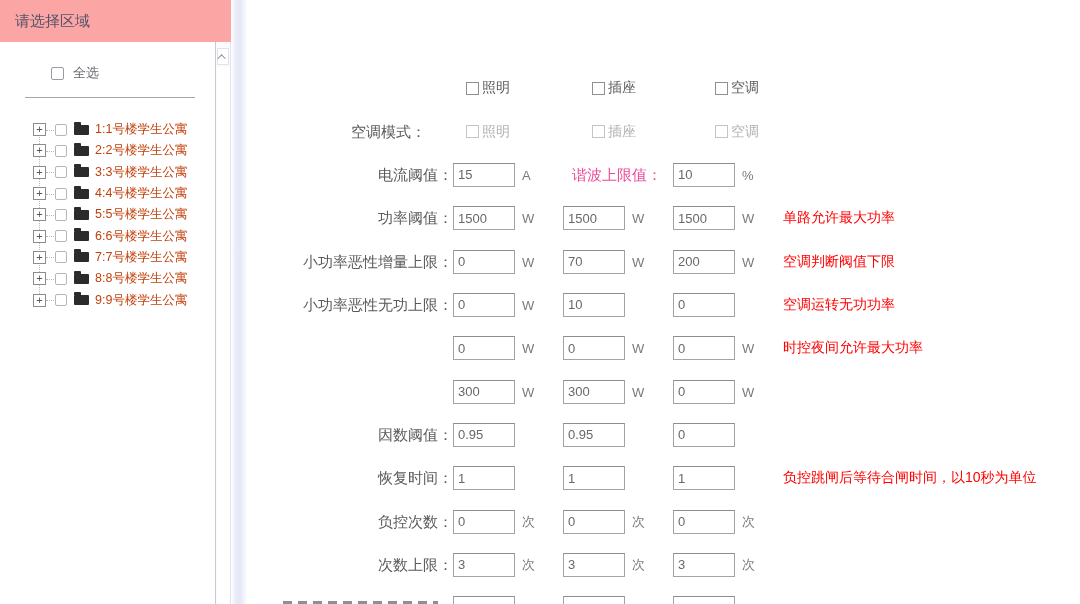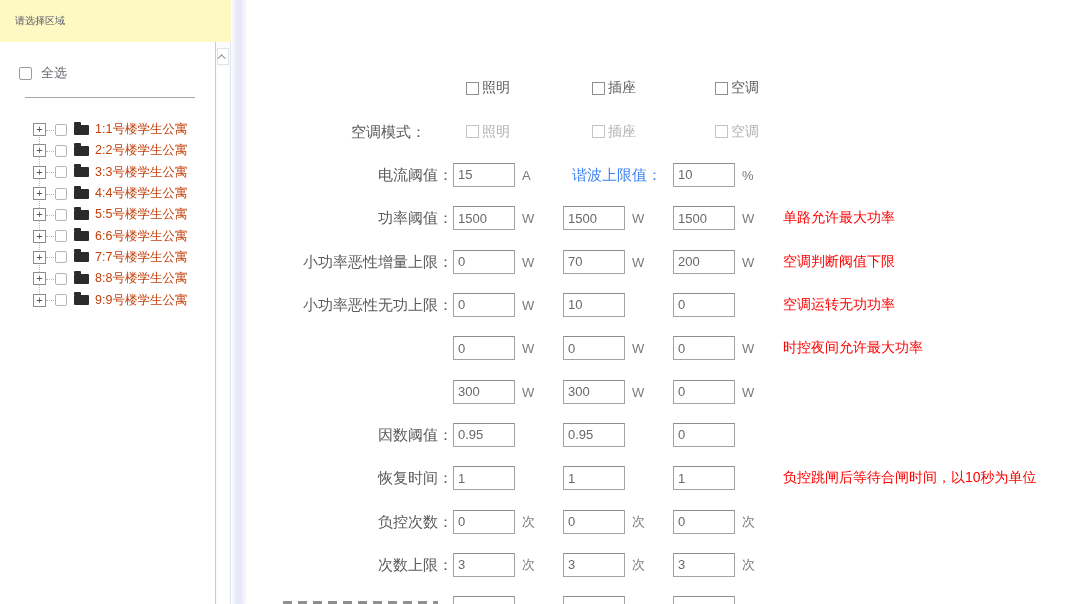--- a/index.html
+++ b/index.html
@@ -2,25 +2,25 @@
 <html><head>
 <meta charset="utf-8">
 <style>
   * { margin:0; padding:0; box-sizing:border-box; }
   html,body { background:#fff; }
   body { font-family:"Liberation Sans","DejaVu Sans",sans-serif; }
   .canvas { position:relative; width:1080px; height:604px; overflow:hidden; background:#fff; }
 
   
   .left-panel { position:absolute; left:0; top:0; width:231px; height:604px; background:#fff; }
-  .panel-header { height:42px; background:#fef9c3; color:#54556a; font-size:10px;
+  .panel-header { height:42px; background:#fca5a5; color:#54556a; font-size:15px;
                   display:flex; align-items:center; }
   .left-panel .panel-header { padding-left:15px; }
   .tree-area { position:absolute; left:0; top:42px; right:16px; bottom:0; background:#fff; overflow:hidden; }
-  .select-all-row { margin:20px 0 0 19px; height:22px; display:flex; align-items:center; }
+  .select-all-row { margin:20px 0 0 51px; height:22px; display:flex; align-items:center; }
   .cb { display:inline-block; width:13px; height:13px; border:1px solid #9a9aa0; background:#fff; border-radius:2px; }
   .select-all-row span.txt { margin-left:9px; font-size:13px; color:#66666e; }
   .sep { margin:13px 0 0 25px; width:170px; height:0; border-top:1px solid #a8a8a8; }
   .tree { position:relative; margin-top:21px; }
   .tree-vline { position:absolute; left:39px; top:10px; height:171px; border-left:1px dotted #b8b8b8; }
   .tree-row { position:relative; height:21.3px; display:flex; align-items:center; padding-left:33px; }
   .tree-row::before { content:""; position:absolute; left:46px; top:50%; width:10px; border-top:1px dotted #b8b8b8; }
   .expander { position:relative; z-index:1; width:13px; height:13px; border:1px solid #8c8c8c; background:#fff;
               font-size:11px; line-height:10px; text-align:center; color:#555; flex:0 0 13px; }
   .tree-cb { margin-left:9px; width:12px; height:12px; border:1px solid #b5b5bc; border-radius:2px; background:#fff; flex:0 0 12px; }
@@ -43,21 +43,21 @@
                background:linear-gradient(to right,#ffffff 0%,#e9ebf8 30%,#e6e8f7 60%,#fdfdff 100%); }
 
   
   .main-panel { position:absolute; left:247px; top:0; width:833px; height:604px; background:#fff; }
   .main-panel .panel-header { padding-left:18px; }
   .form { position:absolute; left:0; top:42px; width:833px; padding-top:24.5px; }
   .frow { position:relative; height:43.35px; }
   .vc { position:absolute; top:50%; transform:translateY(-50%); }
   .lbl { left:0; width:206px; text-align:right; font-size:15px; color:#5a5a5a; white-space:nowrap; }
   .lbl.checks { width:179px; }
-  .lbl2 { left:290px; width:125px; text-align:right; font-size:15px; color:#3b82f6; white-space:nowrap; }
+  .lbl2 { left:290px; width:125px; text-align:right; font-size:15px; color:#ec4899; white-space:nowrap; }
   .fld { width:62px; height:24px; border:1px solid #a3a3a3; border-top-color:#8e8e8e; background:#fff;
          font-family:"Liberation Sans","DejaVu Sans",sans-serif; font-size:13px; color:#686868; padding:0 4px; outline:none; }
   .c1 { left:206px; } .c2 { left:316px; } .c3 { left:426px; }
   .unit { font-size:13px; color:#7a7a7a; white-space:nowrap; }
   .u1 { left:275px; } .u2 { left:385px; } .u3 { left:495px; }
   .note { left:536px; font-size:14px; color:#ff0000; white-space:nowrap; }
   .ckgroup { display:flex; align-items:center; }
   .g0 { left:219px; } .g1 { left:345px; } .g2 { left:468px; }
   .ckbox { width:13px; height:13px; border:1px solid #8f8f8f; background:#fff; flex:0 0 13px; }
   .cklabel { margin-left:3px; font-size:14px; color:#5c5c5c; white-space:nowrap; }

